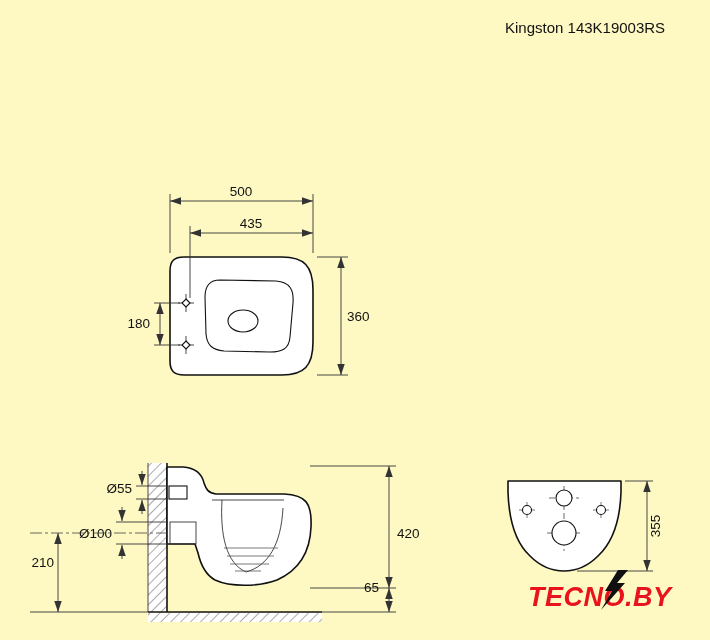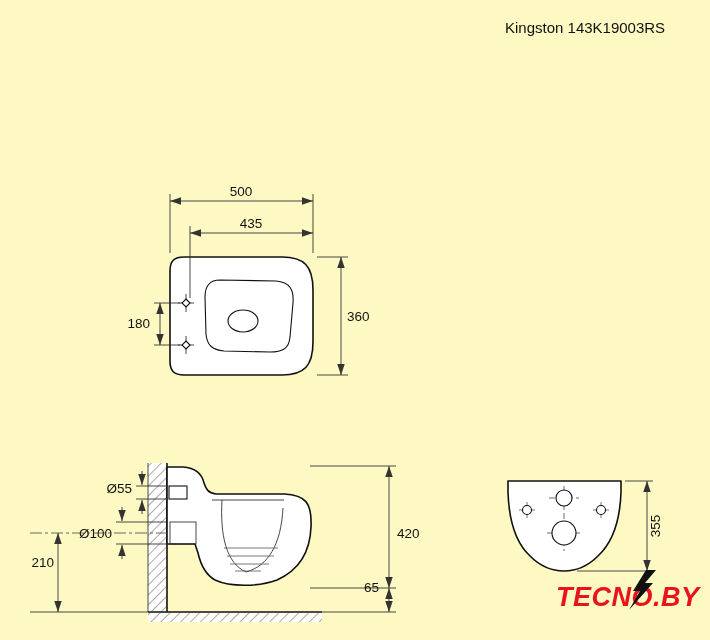--- a/index.html
+++ b/index.html
@@ -9,21 +9,21 @@
   .title { position:absolute; left:505px; top:19px; font-size:15px; color:#111; white-space:nowrap; }
   svg.drawing { position:absolute; left:0; top:0; }
   .dim-text { font-size:13.5px; fill:#111; }
   .ol { stroke:#111; stroke-width:1.6; fill:#fff; stroke-linejoin:round; }
   .thin { stroke:#333; stroke-width:0.9; fill:none; }
   .thin2 { stroke:#111; stroke-width:1.1; fill:#fff; }
   .dimln { stroke:#333; stroke-width:0.9; fill:none; }
   .cline { stroke:#444; stroke-width:0.8; fill:none; stroke-dasharray:12 3 3 3; }
   .dash { stroke:#444; stroke-width:0.8; fill:none; stroke-dasharray:6 3; }
   .water { stroke:#555; stroke-width:0.8; fill:none; }
-  .logo { position:absolute; left:556px; top:582px; font-style:italic; font-weight:bold;
+  .logo { position:absolute; left:528px; top:582px; font-style:italic; font-weight:bold;
           font-size:27px; color:#e8131c; letter-spacing:0.5px; white-space:nowrap; }
   .logo .o-wrap { position:relative; display:inline-block; }
   .logo svg.bolt { position:absolute; left:-3px; top:-12px; }
 </style>
 </head>
 <body>
 
 <div class="canvas">
 
   <div class="title">Kingston 143K19003RS</div>

